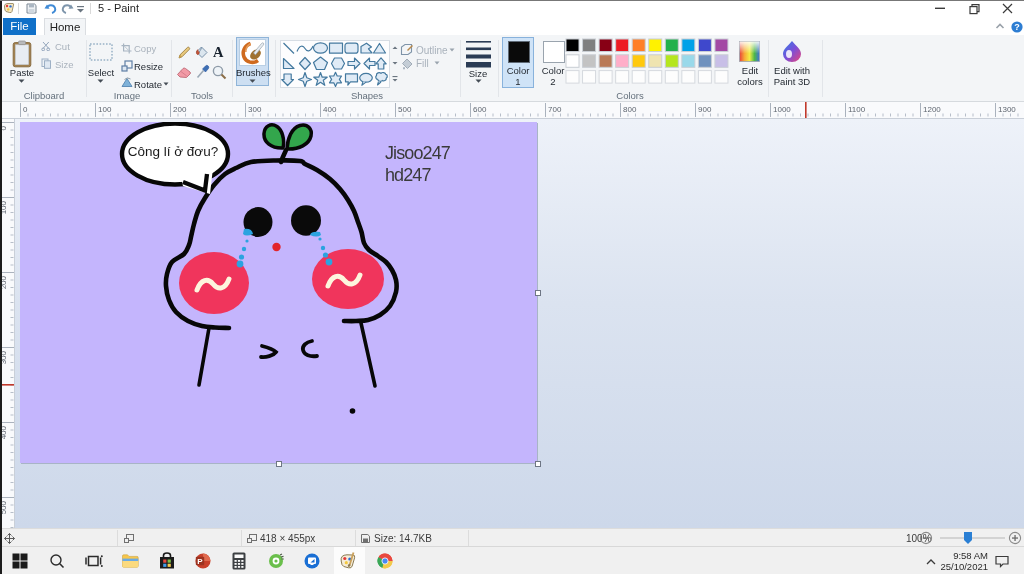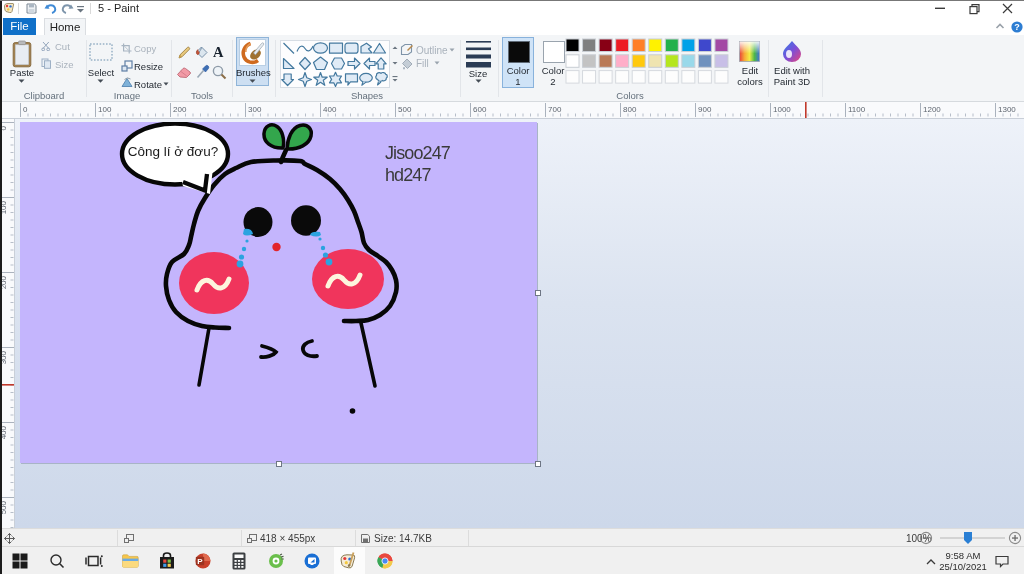--- a/index.html
+++ b/index.html
@@ -730,21 +730,21 @@
       <path d="M5.5 15 A7.5 7.5 0 0 0 15.5 8 L8 8 Z" fill="#f2c94c"></path>
       <path d="M8 0.5 A7.5 7.5 0 0 1 15.5 8 L11 8 A3.4 3.4 0 0 0 4.8 6.1 L1.5 4.2 A7.5 7.5 0 0 1 8 0.5 Z" fill="#e8483f"></path>
       <path d="M1.5 4.2 L4.8 6.1 A3.4 3.4 0 0 0 6.2 10.9 L5.5 15 A7.5 7.5 0 0 1 1.5 4.2 Z" fill="#3aa757"></path>
       <path d="M15.5 8 A7.5 7.5 0 0 1 5.5 15 L6.2 10.9 A3.4 3.4 0 0 0 11 8 Z" fill="#f2c94c"></path>
       <circle cx="8" cy="8" r="3.1" fill="#4a8af4" stroke="#fff" stroke-width="0.8"></circle>
     </svg>
 
     <svg class="abs" style="left:925px;top:11px;" width="12" height="8" viewBox="0 0 12 8">
       <path d="M2 6 L6 2 L10 6" fill="none" stroke="#3b3b3b" stroke-width="1.3"></path>
     </svg>
-    <div class="abs" style="left:938px;top:3px;width:50px;font-size:9.5px;color:#2b2b2b;text-align:center;line-height:11px;">9:58 AM<br>25/10/2021</div>
+    <div class="abs" style="left:938px;top:3px;width:50px;font-size:9.5px;color:#2b2b2b;text-align:right;line-height:11px;">9:58 AM<br>25/10/2021</div>
     <svg class="abs" style="left:995px;top:8px;" width="14" height="13" viewBox="0 0 14 13">
       <path d="M1 1.5 L13 1.5 L13 9 L8 9 L5.5 11.5 L5.5 9 L1 9 Z" fill="none" stroke="#3b3b3b" stroke-width="1.2"></path>
     </svg>
   </div>
 
   <div class="abs" style="left:0;top:0;width:2px;height:574px;background:#1c1c1c;"></div>
   <div class="abs" style="left:0;top:0;width:1024px;height:1px;background:#777;"></div>
 </div>
 
 </body></html>

